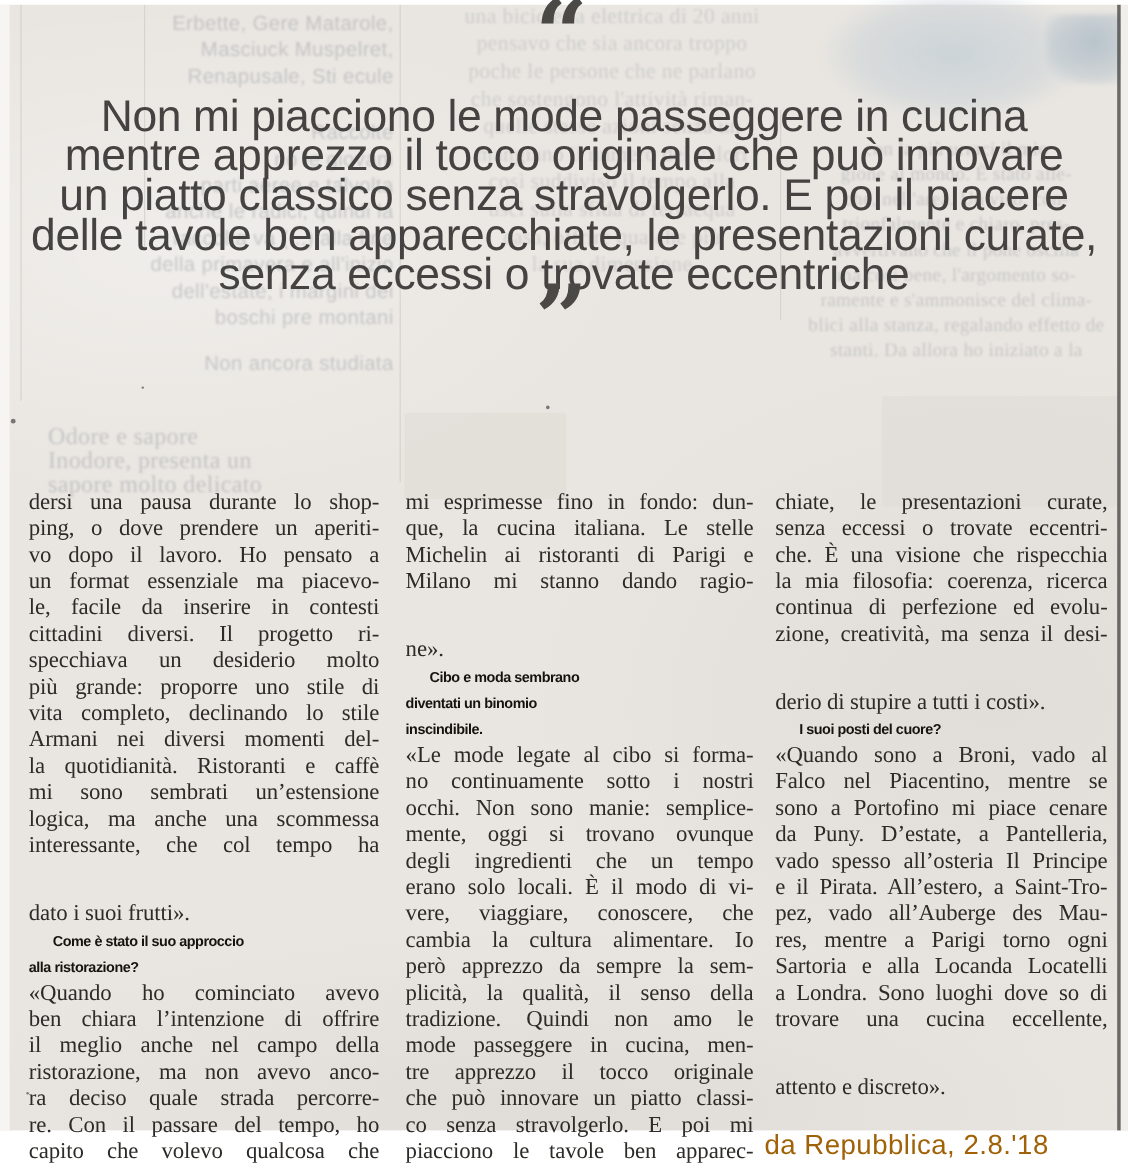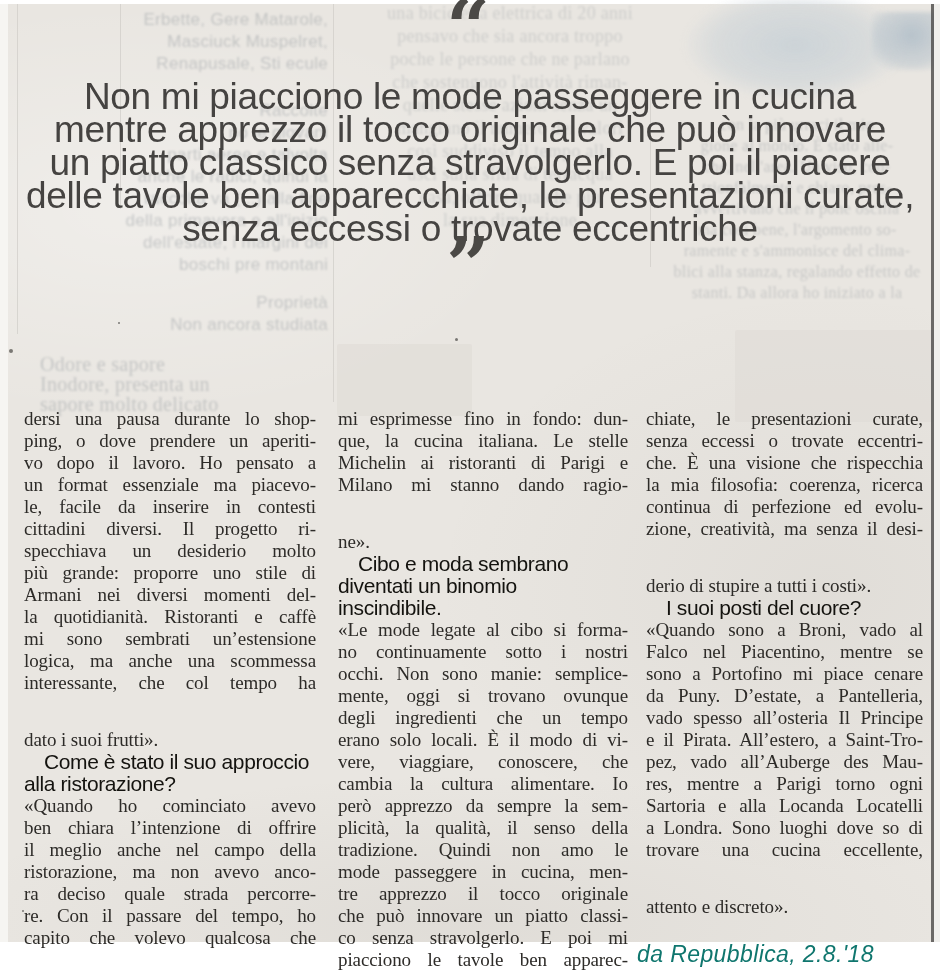--- a/index.html
+++ b/index.html
@@ -65,30 +65,30 @@
     letter-spacing:-0.1px;
   }
   #col1{left:24px;width:292px;}
   #col2{left:338px;width:290px;}
   #col3{left:646px;width:277px;}
   .ln{height:22px;white-space:nowrap;overflow:visible;}
   .ln.j{text-align:justify;text-align-last:justify;white-space:normal;}
   .ln.l{text-align:left;margin-top:35px;}
   .ln.b,.ln.b1{
     font-family:"Liberation Sans","DejaVu Sans",sans-serif;
-    font-weight:normal;font-size:21px;color:#14130f;
+    font-weight:bold;font-size:12px;color:#14130f;
     letter-spacing:-0.4px;
   }
   .ln.b1{padding-left:20px;}
 
   
   .attribution{
     position:absolute;top:941px;right:66px;
     font-family:"Liberation Sans","DejaVu Sans",sans-serif;
-    font-style:italic;font-size:23px;color:#0f766e;letter-spacing:.4px;
+    font-size:23px;color:#a16207;letter-spacing:.4px;
   }
 </style>
 </head>
 <body>
 
 <div class="paper">
 
   <div class="rule" style="left:17px;top:0;height:330px;"></div>
   <div class="rule" style="left:120px;top:0;height:205px;"></div>
   <div class="rule" style="left:333px;top:0;height:398px;"></div>
@@ -107,21 +107,20 @@
       <div class="gln">Raccolte</div>
       <div class="gln">no le giovani</div>
       <div class="gln">parti aeree e talvolta</div>
       <div class="gln">anche le radici, quindi la</div>
       <div class="gln">raccolta va (...) alla fine</div>
       <div class="gln">della primavera e all'inizio</div>
       <div class="gln">dell'estate; i margini dei</div>
       <div class="gln">boschi pre montani</div>
     </div>
   <div class="ghost" style="left:40px;top:288px;width:288px;text-align:right;">
-      <div class="gln">Proprietà</div>
       <div class="gln">Non ancora studiata</div>
     </div>
   <div class="ghost serifish" style="left:40px;top:350px;width:288px;text-align:left;line-height:20px;font-size:20px;">
       <div class="gln">Odore e sapore</div>
       <div class="gln">Inodore, presenta un</div>
       <div class="gln">sapore molto delicato</div>
     </div>
   <div class="ghost serifish" style="left:300px;top:-2px;width:420px;text-align:center;opacity:.30;font-size:18px;line-height:23px;">
       <div class="gln">una bicicletta elettrica di 20 anni</div>
       <div class="gln">pensavo che sia ancora troppo</div>
@@ -158,20 +157,21 @@
 
   <div class="col" id="col1">
       <div class="ln j">dersi una pausa durante lo shop-</div>
       <div class="ln j">ping, o dove prendere un aperiti-</div>
       <div class="ln j">vo dopo il lavoro. Ho pensato a</div>
       <div class="ln j">un format essenziale ma piacevo-</div>
       <div class="ln j">le, facile da inserire in contesti</div>
       <div class="ln j">cittadini diversi. Il progetto ri-</div>
       <div class="ln j">specchiava un desiderio molto</div>
       <div class="ln j">più grande: proporre uno stile di</div>
+      <div class="ln j">vita completo, declinando lo stile</div>
       <div class="ln j">Armani nei diversi momenti del-</div>
       <div class="ln j">la quotidianità. Ristoranti e caffè</div>
       <div class="ln j">mi sono sembrati un’estensione</div>
       <div class="ln j">logica, ma anche una scommessa</div>
       <div class="ln j">interessante, che col tempo ha</div>
       <div class="ln l">dato i suoi frutti».</div>
       <div class="ln b1">Come è stato il suo approccio</div>
       <div class="ln b">alla ristorazione?</div>
       <div class="ln j">«Quando ho cominciato avevo</div>
       <div class="ln j">ben chiara l’intenzione di offrire</div>

